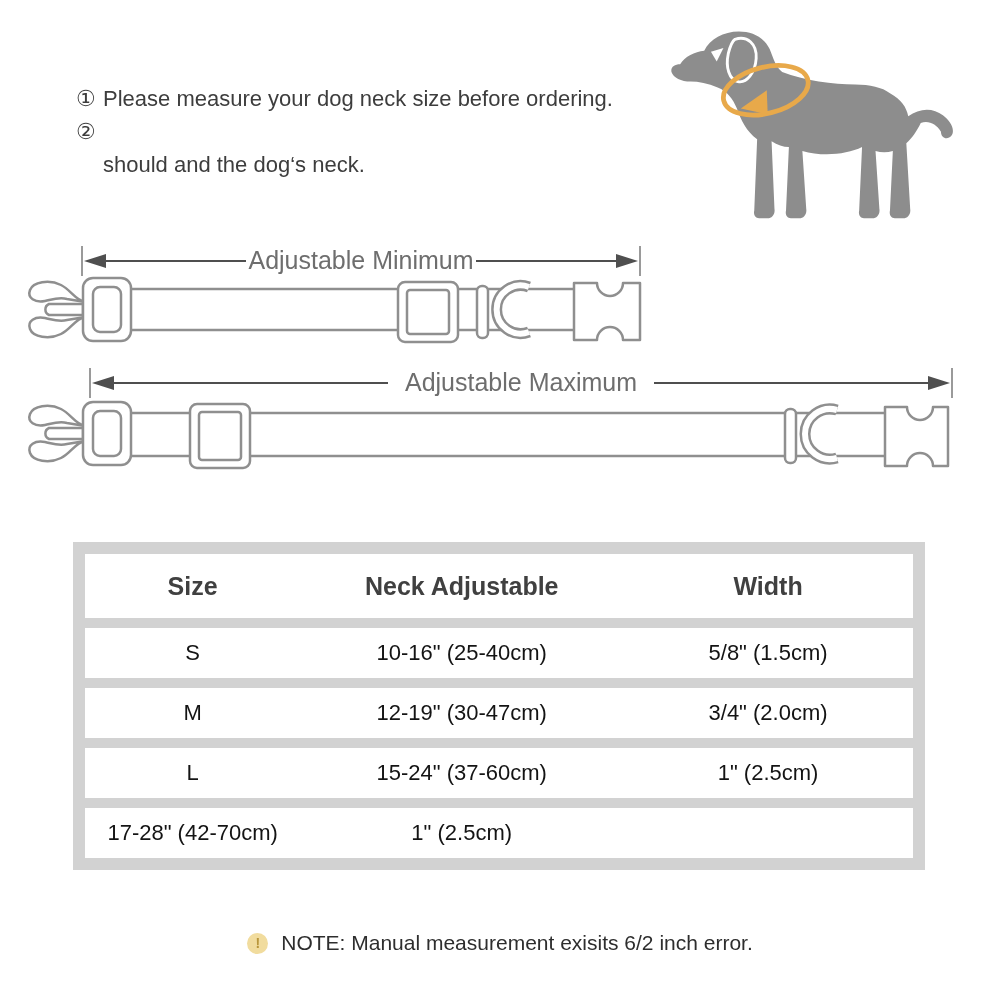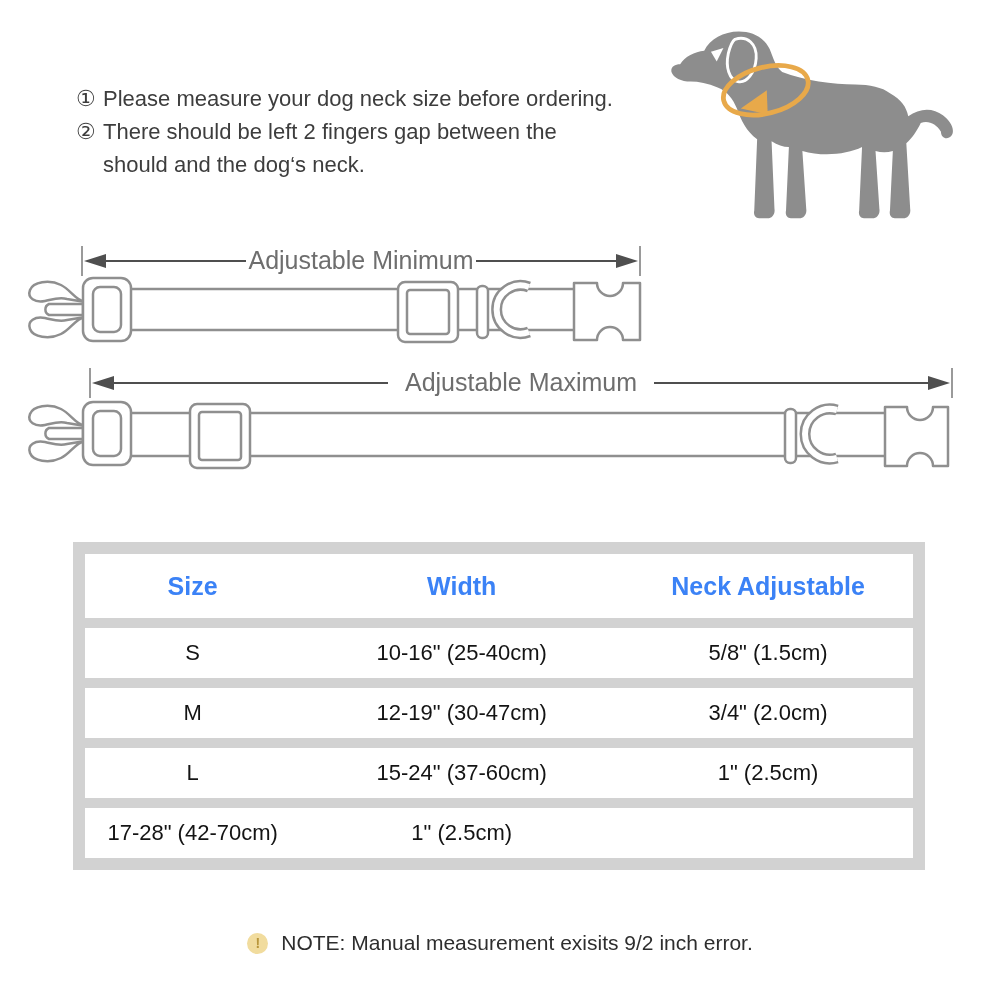--- a/index.html
+++ b/index.html
@@ -16,21 +16,21 @@
   .dim-label{font-size:25px;fill:#6e6e6e;}
   
   .size-table{
     position:absolute;left:73px;top:542px;width:852px;background:#d2d2d2;
     padding:12px;box-sizing:border-box;display:flex;flex-direction:column;gap:10px;
   }
   .t-row{
     background:#ffffff;display:grid;grid-template-columns:26% 39% 35%;
     align-items:center;height:50px;font-size:22px;color:#141414;text-align:center;
   }
-  .t-row.header{height:64px;font-weight:bold;font-size:25px;color:#3b82f6;}
+  .t-row.header{height:64px;font-weight:bold;font-size:25px;color:#404040;}
   
   .note{
     position:absolute;left:0;right:0;top:931px;display:flex;justify-content:center;
     align-items:center;gap:13px;color:#2e2e2e;font-size:21px;
   }
   .note-icon{
     width:21px;height:21px;border-radius:50%;background:#F1DC9E;color:#B9963B;
     display:inline-flex;align-items:center;justify-content:center;
     font-size:14px;font-weight:bold;flex:0 0 auto;
   }
@@ -43,21 +43,21 @@
   <div class="instructions">
     <div class="instr-item">
       <span class="instr-num">①</span>
       <span>
         <span>Please measure your dog neck size before ordering.</span>
       </span>
     </div>
     <div class="instr-item">
       <span class="instr-num">②</span>
       <span>
-        <span>There should be left 2 fingers gap between the</span><br>
+        <br>
         <span>should and the dog‘s neck.</span>
       </span>
     </div>
   </div>
 
   <svg class="dog-svg" style="left:658px;top:16px;" width="308" height="214" viewBox="0 0 320 222">
     <path fill="#8d8d8d" d="M23,50 C28,42 38,37 48,36 C54,24 68,16 84,16 C98,16 110,22 116,34 C120,44 122,52 129,58 C152,67 182,71 205,71 C220,71 233,74 241,80 C253,87 258,94 260,104 C272,95 286,95 296,103 C304,109 309,118 305,124 C301,129 294,127 294,120 C289,112 281,108 273,111 C269,119 264,127 258,132 L262,200 C263,206 259,210 255,210 L246,210 C242,210 240,206 241,202 L244,140 C238,142 232,142 226,140 L230,200 C231,206 227,210 223,210 L214,210 C210,210 208,206 209,202 L212,136 C196,144 170,146 150,140 L154,200 C155,206 151,210 147,210 L138,210 C134,210 132,206 133,202 L136,136 C130,136 124,134 118,130 L121,200 C122,206 118,210 114,210 L105,210 C101,210 99,206 100,202 L103,128 C92,120 86,108 82,96 C78,86 72,78 62,74 C52,70 42,68 34,68 C24,68 16,64 14,58 C13,53 17,50 23,50 Z"></path>
     <path fill="#8d8d8d" stroke="#ffffff" stroke-width="3" d="M80,24 C93,20 103,29 102,44 C101,59 92,70 83,68 C74,66 70,53 73,39 C75,31 77,26 80,24 Z"></path>
     <polygon fill="#ffffff" points="55,37 68,33 61,47"></polygon>
     <ellipse cx="112" cy="77" rx="45" ry="24" transform="rotate(-14 112 77)" fill="none" stroke="#E8A94A" stroke-width="5"></ellipse>
@@ -132,22 +132,22 @@
     <rect x="174" y="14" width="42" height="48" rx="3"></rect>
     <rect x="760" y="11" width="11" height="54" rx="5"></rect>
     <path fill="none" stroke-width="11" d="M812,12 A25,25 0 1 0 812,60"></path>
     <path fill="none" stroke="#ffffff" stroke-width="6" d="M812,12 A25,25 0 1 0 812,60"></path>
     <path d="M860,9 H882 A13,13 0 0 0 908,9 H923 V68 H908 A13,13 0 0 0 882,68 H860 Z"></path>
   </svg>
 
   <div class="size-table">
     <div class="t-row header">
       <div>Size</div>
+      <div>Neck Adjustable</div>
       <div>Width</div>
-      <div>Neck Adjustable</div>
     </div>
     <div class="t-row">
       <div>S</div>
       <div>10-16" (25-40cm)</div>
       <div>5/8" (1.5cm)</div>
     </div>
     <div class="t-row">
       <div>M</div>
       <div>12-19" (30-47cm)</div>
       <div>3/4" (2.0cm)</div>
@@ -158,16 +158,16 @@
       <div>1" (2.5cm)</div>
     </div>
     <div class="t-row">
       <div>17-28" (42-70cm)</div>
       <div>1" (2.5cm)</div>
     </div>
   </div>
 
   <div class="note">
     <span class="note-icon">!</span>
-    <span>NOTE: Manual measurement exisits 9/2 inch error.</span>
+    <span>NOTE: Manual measurement exisits 6/2 inch error.</span>
   </div>
 
 </div>
 
 </body></html>

